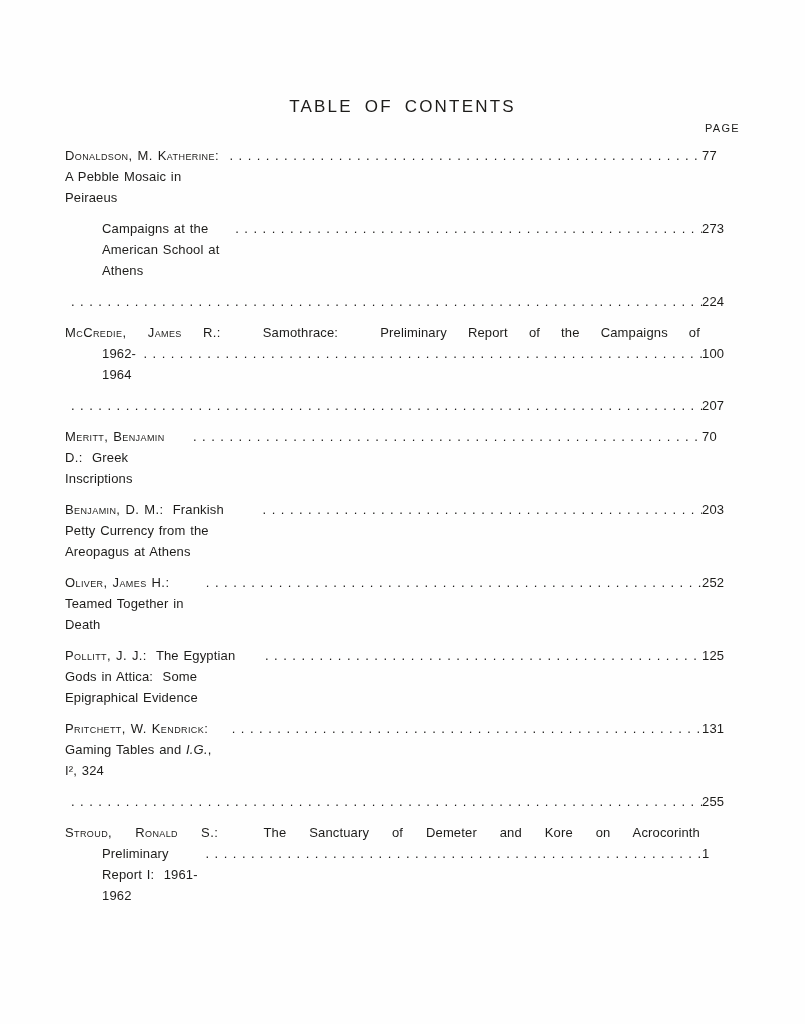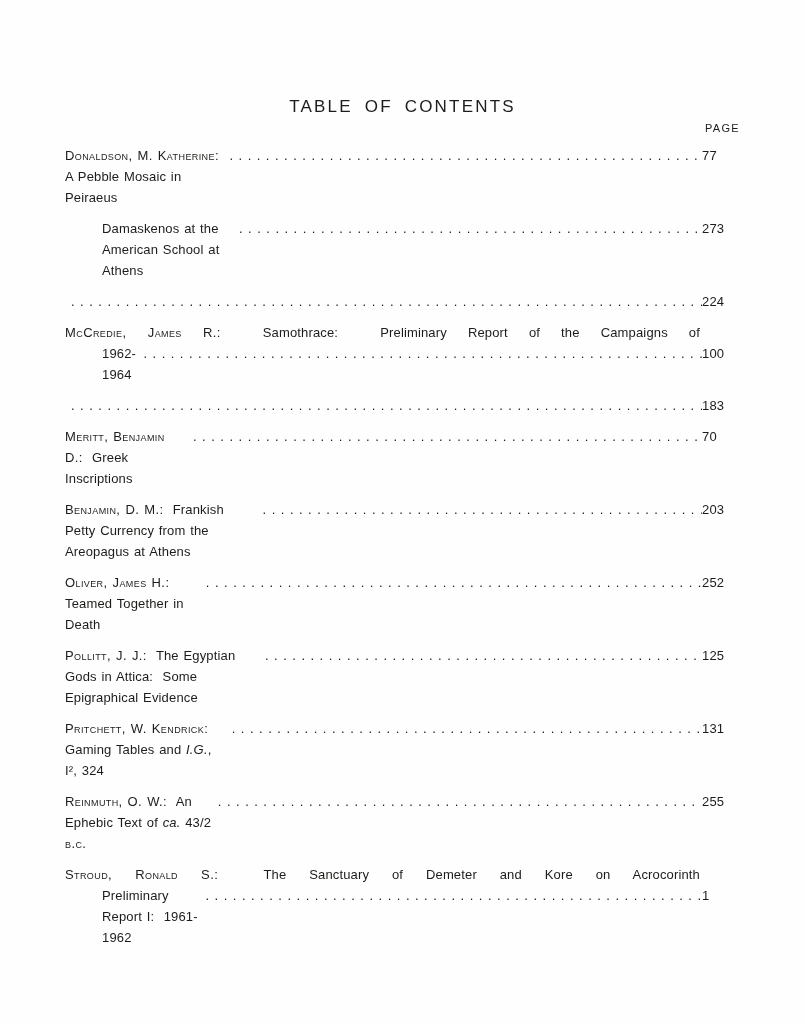--- a/index.html
+++ b/index.html
@@ -51,21 +51,21 @@
     <section class="entries">
         <div class="entry">
           <div class="lline">
             <span class="t"><span class="sc">Donaldson, M. Katherine</span>:&nbsp; A Pebble Mosaic in Peiraeus</span>
             <span class="dots">..............................................................................................................</span>
             <span class="pg">77</span>
           </div>
         </div>
         <div class="entry">
           <div class="lline indent">
-            <span class="t">Damaskenos at the American School at Athens</span>
+            <span class="t">Campaigns at the American School at Athens</span>
             <span class="dots">..............................................................................................................</span>
             <span class="pg">273</span>
           </div>
         </div>
         <div class="entry">
           <div class="lline">
             <span class="dots">..............................................................................................................</span>
             <span class="pg">224</span>
           </div>
         </div>
@@ -73,21 +73,21 @@
           <div class="jline"><span class="sc">McCredie, James R.</span>:&nbsp; Samothrace:&nbsp; Preliminary Report of the Campaigns of</div>
           <div class="lline indent">
             <span class="t">1962-1964 </span>
             <span class="dots">..............................................................................................................</span>
             <span class="pg">100</span>
           </div>
         </div>
         <div class="entry">
           <div class="lline">
             <span class="dots">..............................................................................................................</span>
-            <span class="pg">183</span>
+            <span class="pg">207</span>
           </div>
         </div>
         <div class="entry">
           <div class="lline">
             <span class="t"><span class="sc">Meritt, Benjamin D.</span>:&nbsp; Greek Inscriptions</span>
             <span class="dots">..............................................................................................................</span>
             <span class="pg">70</span>
           </div>
         </div>
         <div class="entry">
@@ -113,21 +113,20 @@
         </div>
         <div class="entry">
           <div class="lline">
             <span class="t"><span class="sc">Pritchett, W. Kendrick</span>:&nbsp; Gaming Tables and <span class="it">I.G.</span>, I², 324</span>
             <span class="dots">..............................................................................................................</span>
             <span class="pg">131</span>
           </div>
         </div>
         <div class="entry">
           <div class="lline">
-            <span class="t"><span class="sc">Reinmuth, O. W.</span>:&nbsp; An Ephebic Text of <span class="it">ca.</span> 43/2 <span class="sc">b.c.</span></span>
             <span class="dots">..............................................................................................................</span>
             <span class="pg">255</span>
           </div>
         </div>
         <div class="entry">
           <div class="jline"><span class="sc">Stroud, Ronald S.</span>:&nbsp; The Sanctuary of Demeter and Kore on Acrocorinth</div>
           <div class="lline indent">
             <span class="t">Preliminary Report I:&nbsp; 1961-1962</span>
             <span class="dots">..............................................................................................................</span>
             <span class="pg">1</span>

